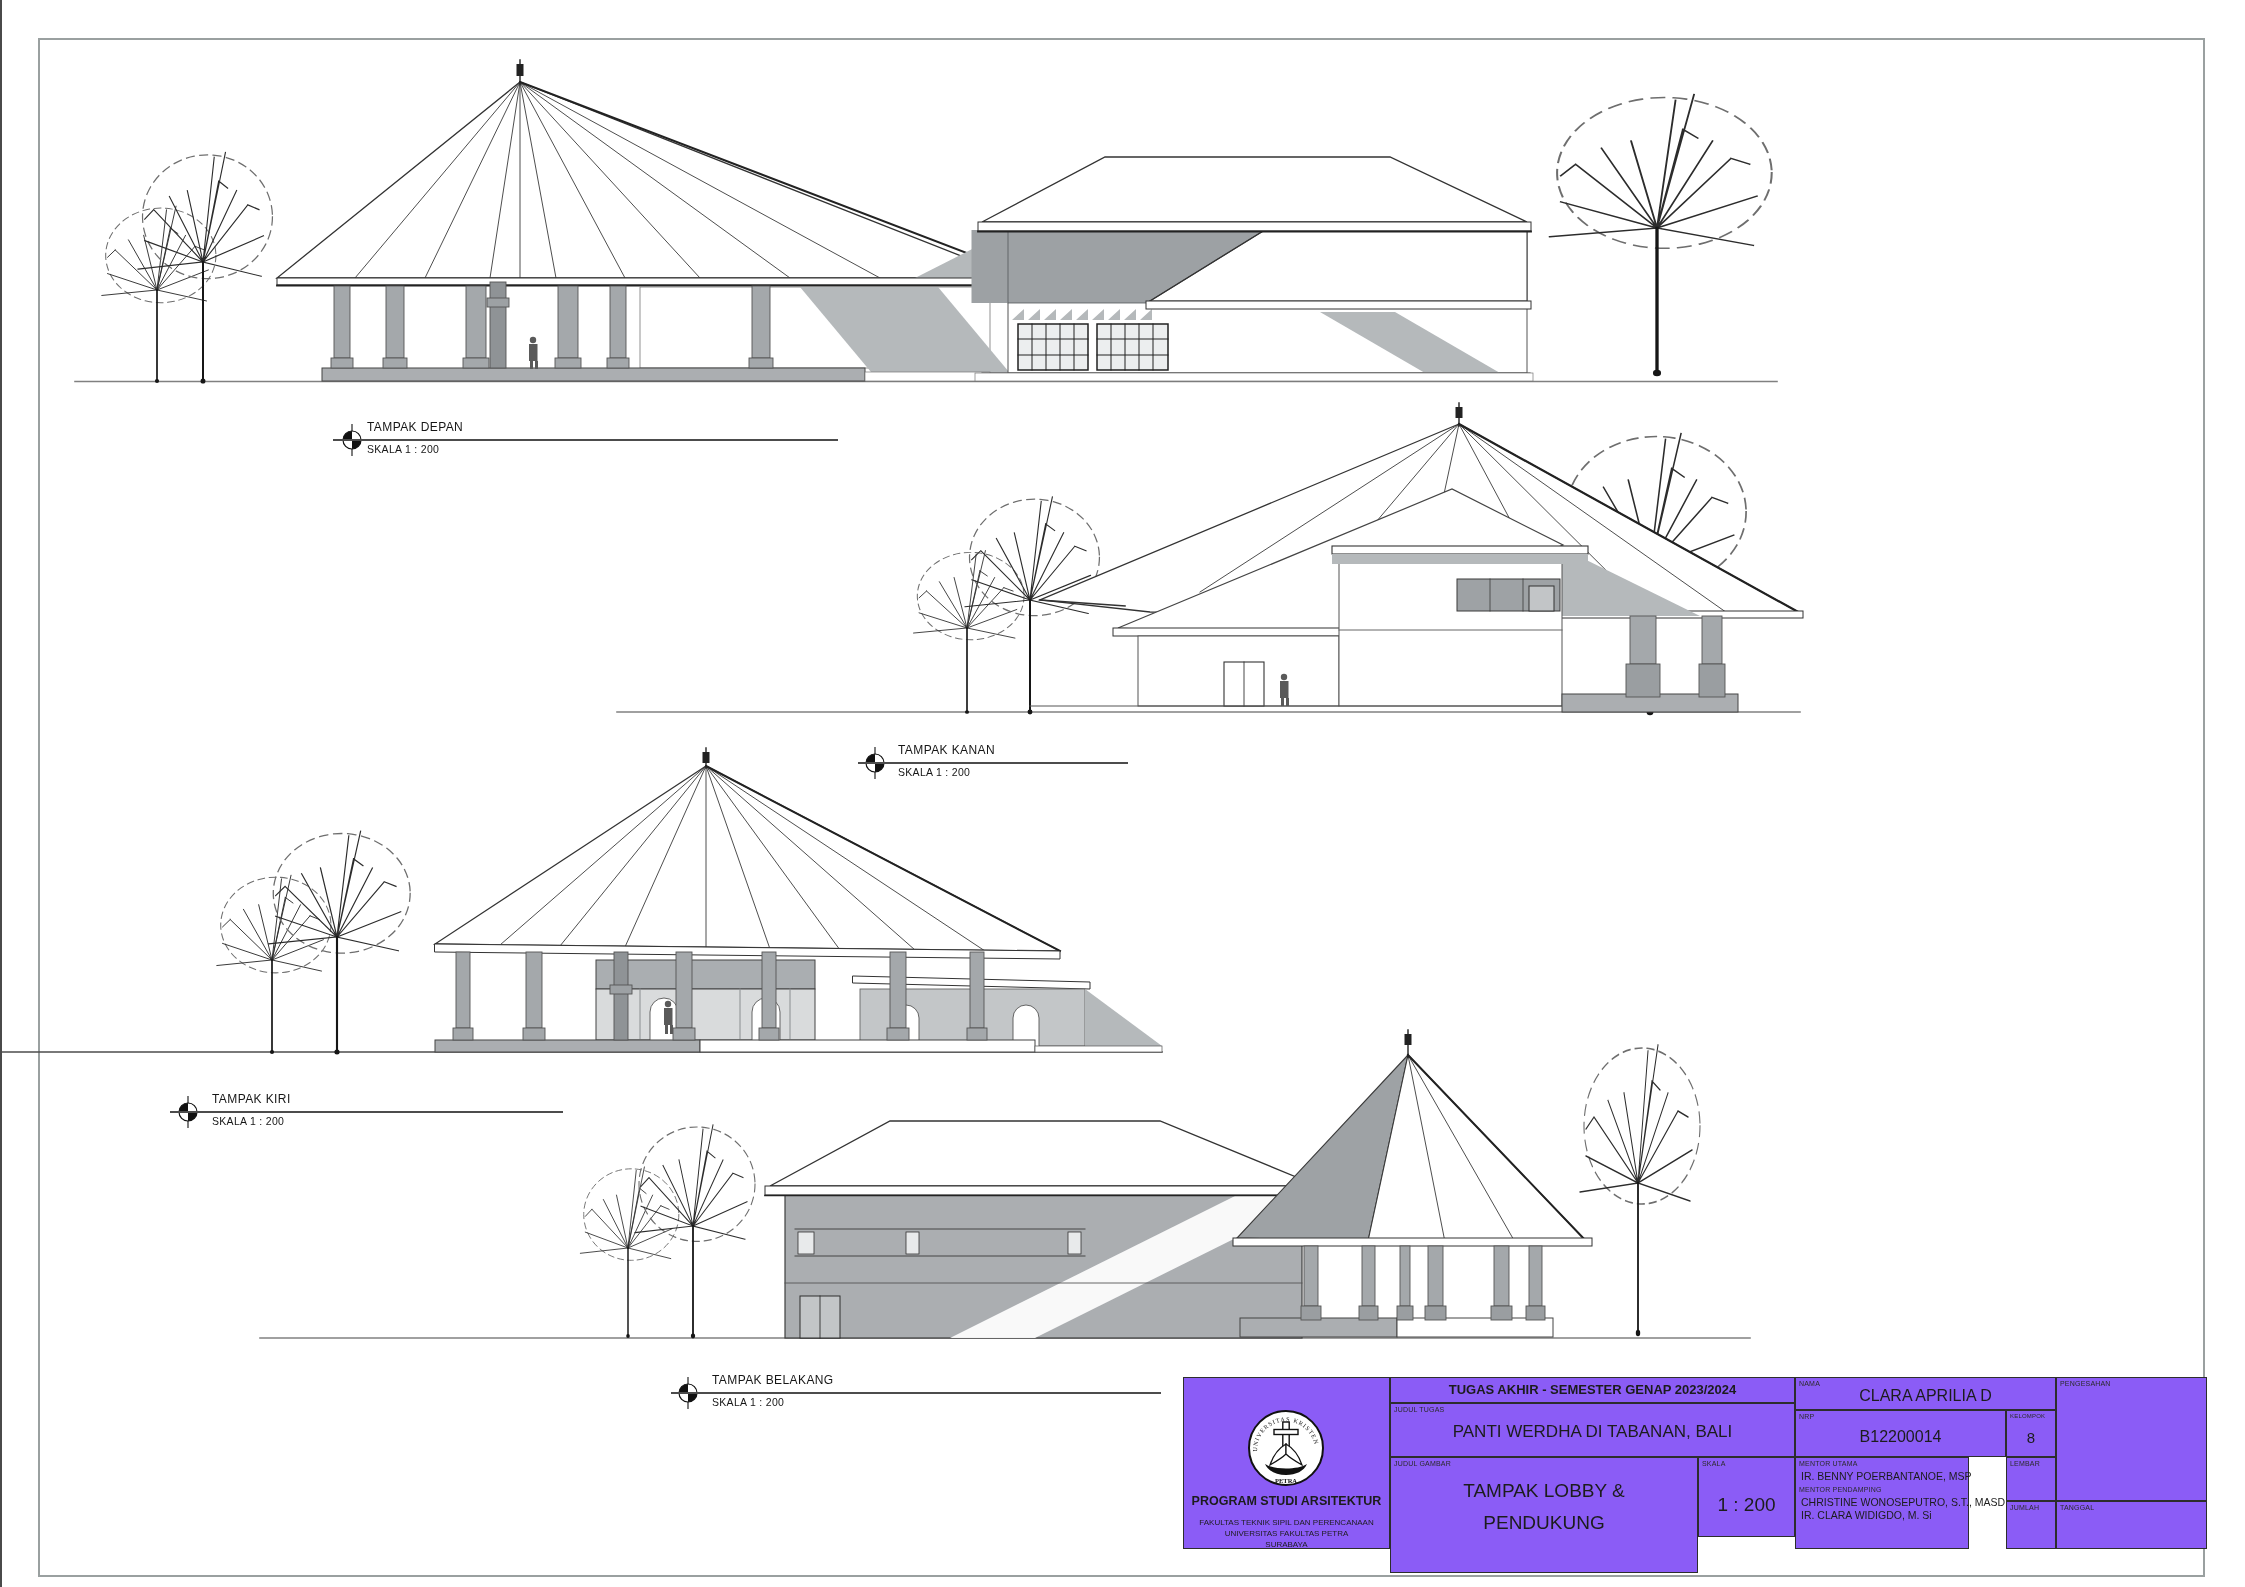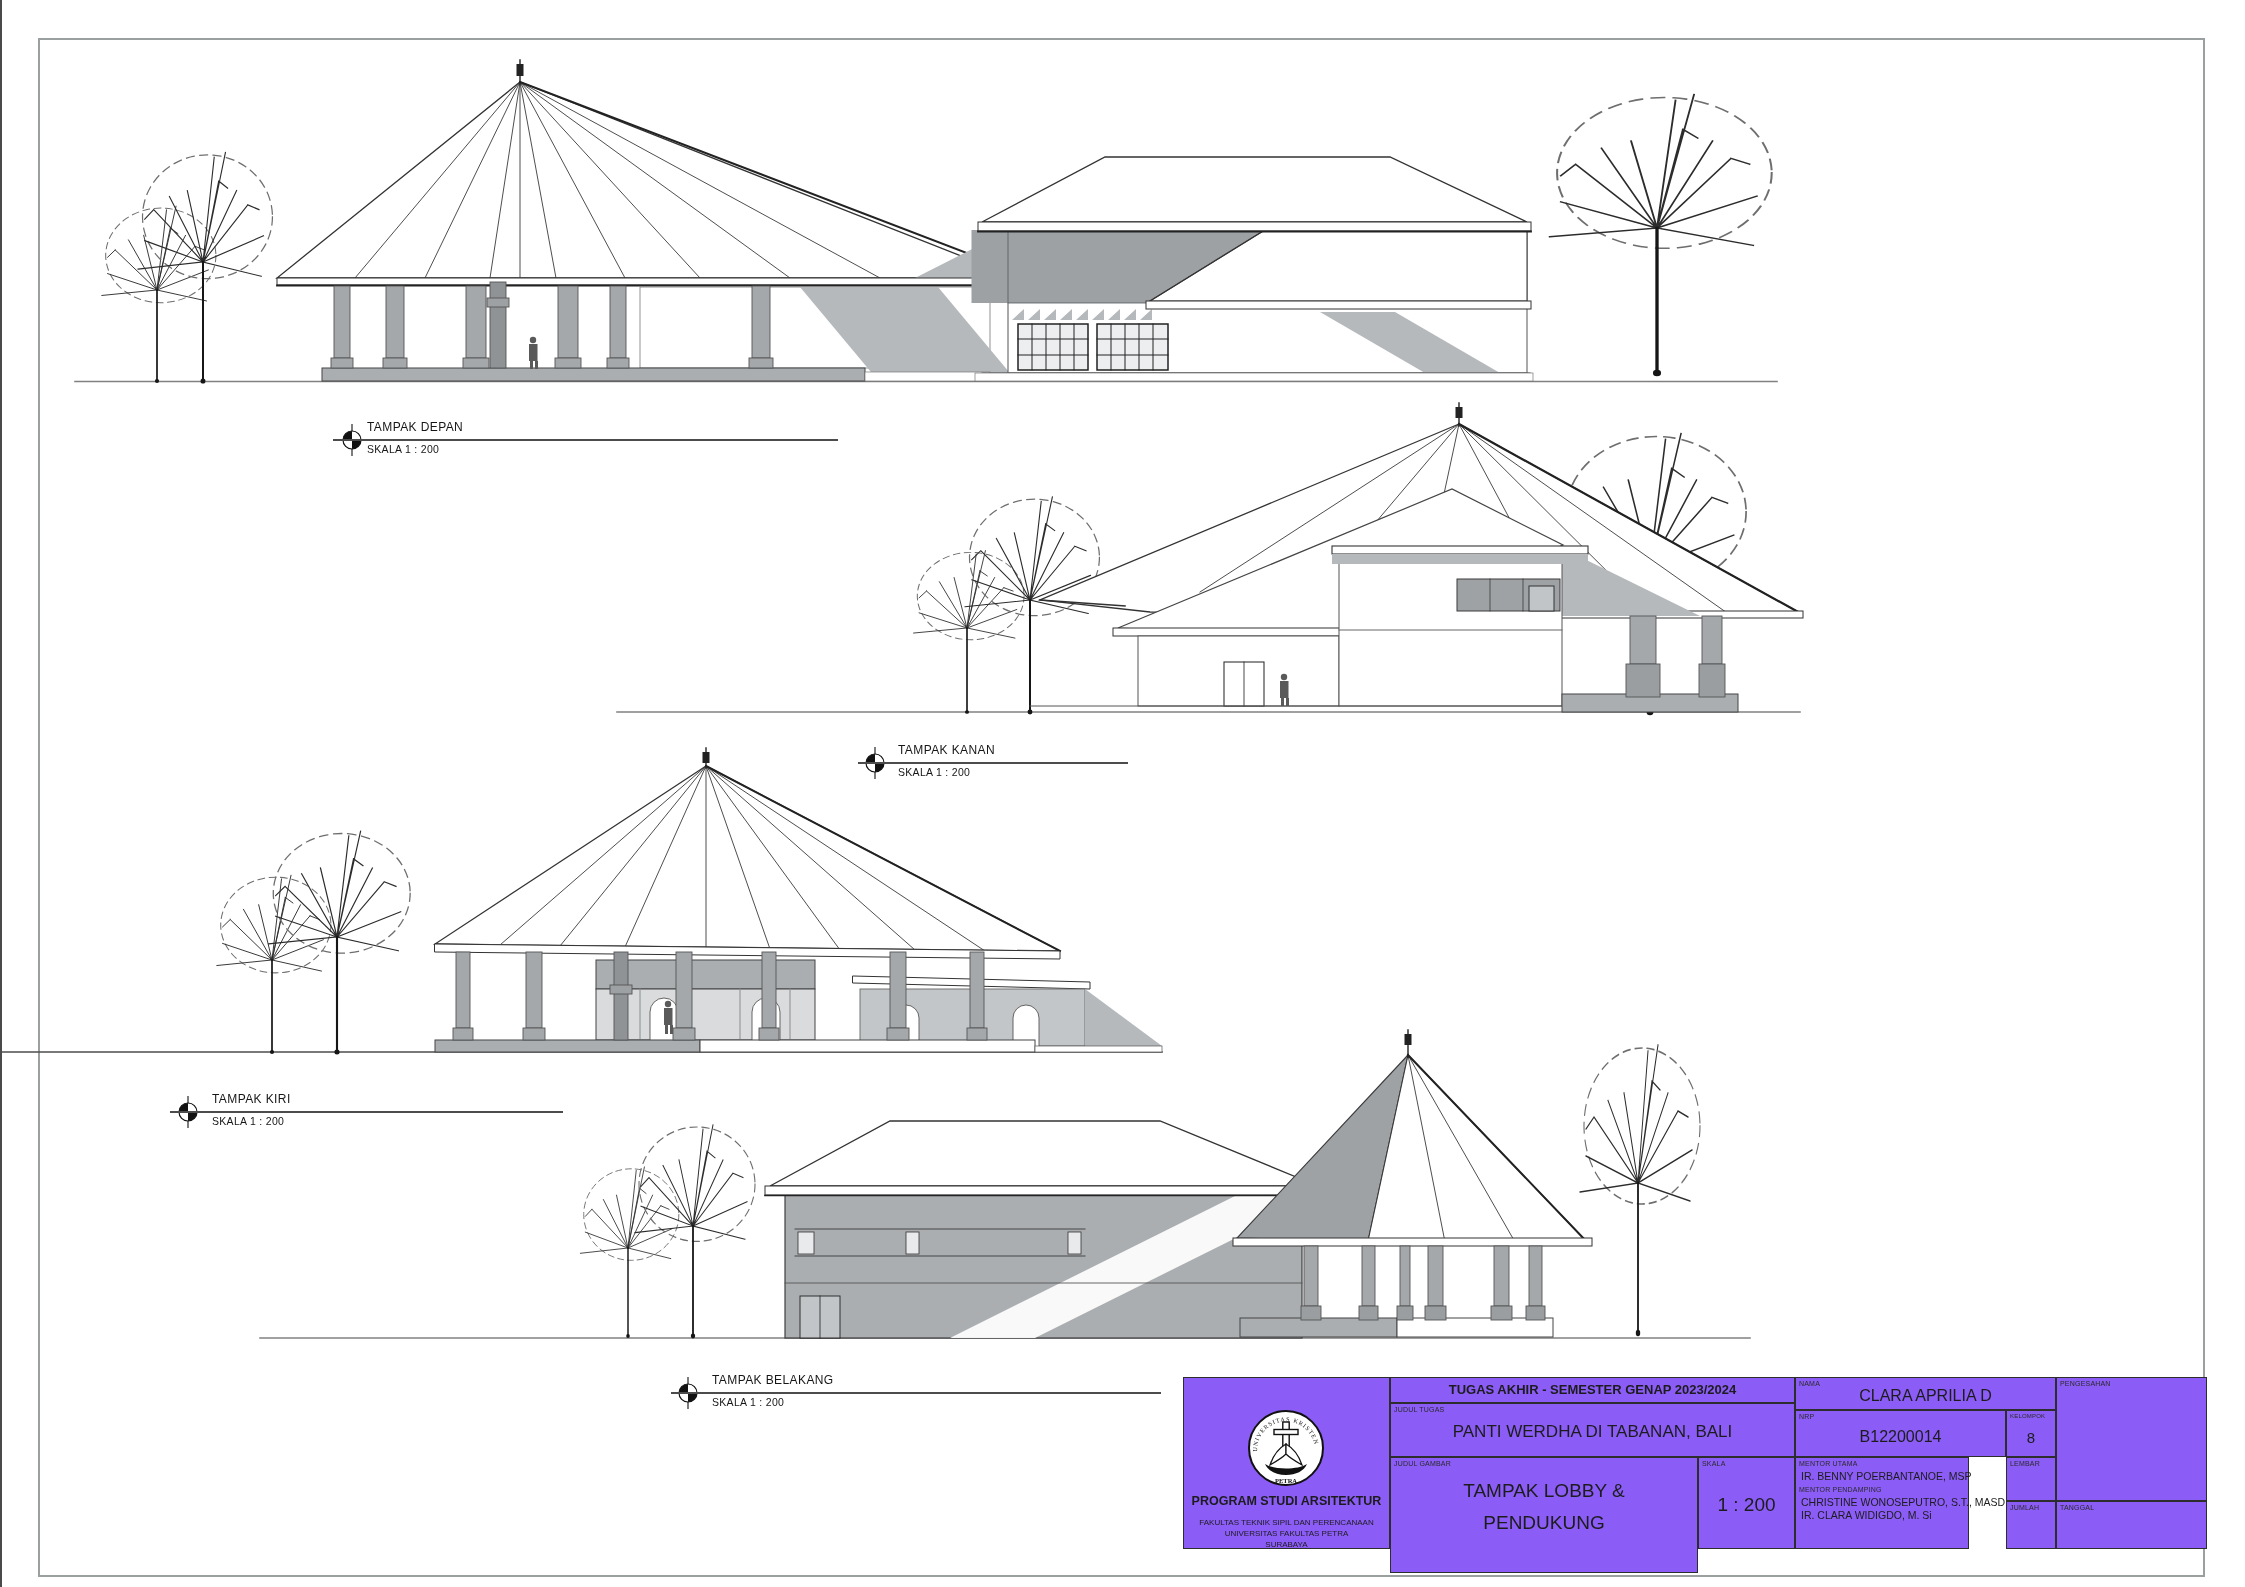--- a/index.html
+++ b/index.html
@@ -346,21 +346,21 @@
     <span class="tb-lab">JUDUL TUGAS</span>
     <div class="tb-center judul-tugas-val" style="top:18px;">PANTI WERDHA DI TABANAN, BALI</div>
   </div>
 
   <div class="tb-cell" style="left:207px;top:80px;width:308px;height:116px;">
     <span class="tb-lab">JUDUL GAMBAR</span>
     <div class="tb-center judul-gambar-val" style="top:18px;">TAMPAK LOBBY &amp;</div>
     <div class="tb-center judul-gambar-val" style="top:50px;">PENDUKUNG</div>
   </div>
 
-  <div class="tb-cell" style="left:515px;top:80px;width:97px;height:92px;">
+  <div class="tb-cell" style="left:515px;top:80px;width:97px;height:80px;">
     <span class="tb-lab">SKALA</span>
     <div class="tb-center skala-val" style="top:36px;">1 : 200</div>
   </div>
 
   <div class="tb-cell" style="left:612px;top:0;width:261px;height:33px;">
     <span class="tb-lab">NAMA</span>
     <div class="tb-center nama-val" style="top:9px;">CLARA APRILIA D</div>
   </div>
 
   <div class="tb-cell" style="left:612px;top:33px;width:211px;height:47px;">

